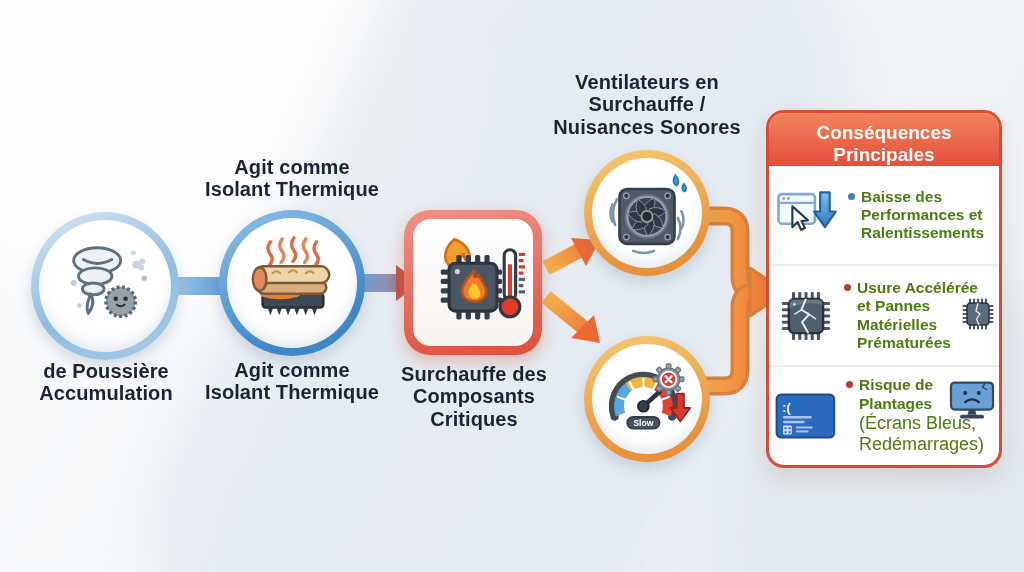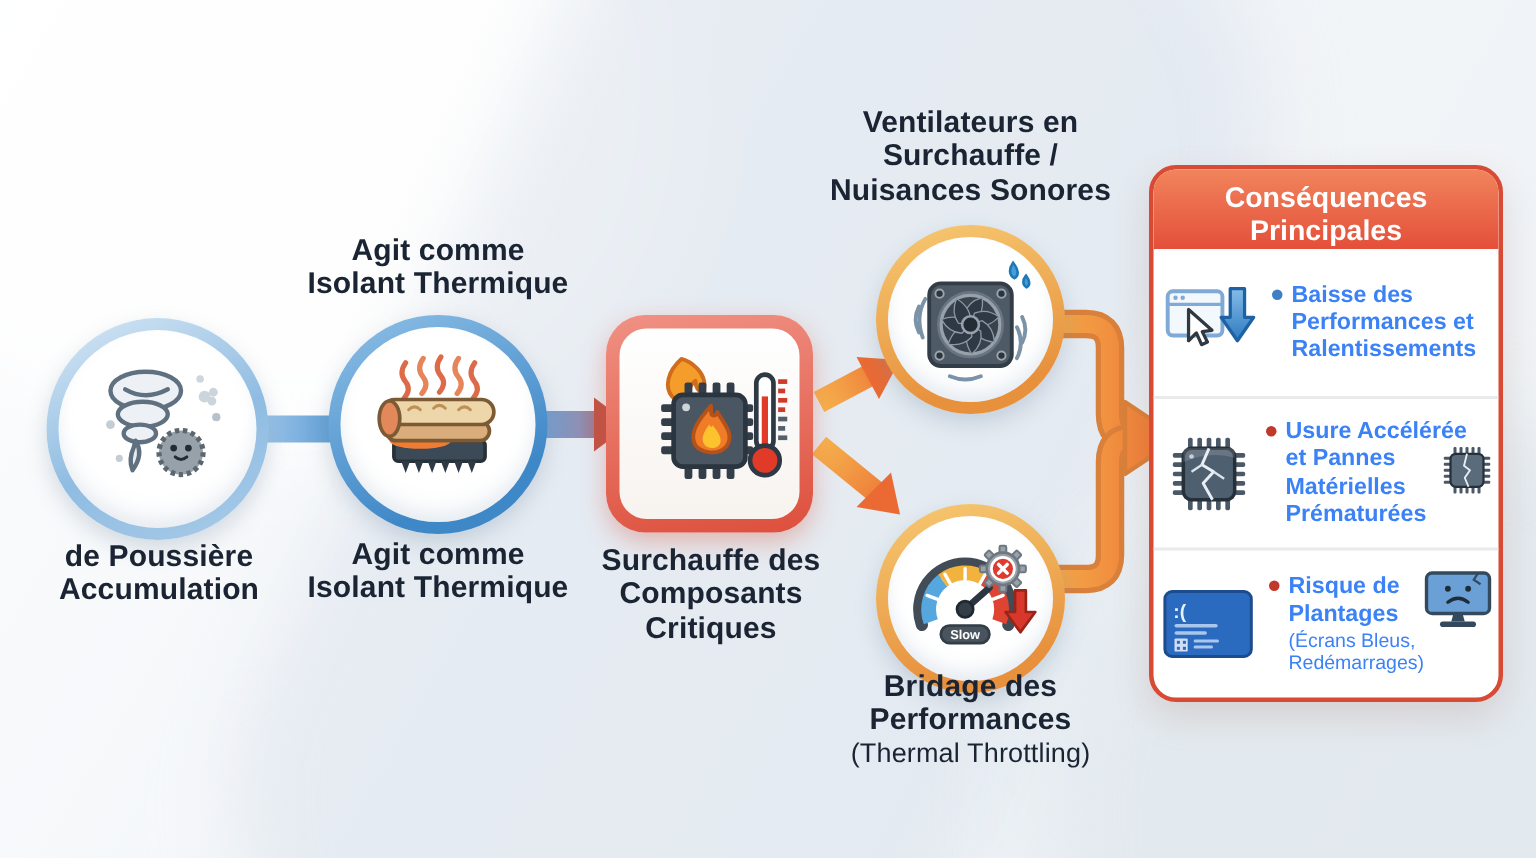--- a/index.html
+++ b/index.html
@@ -33,22 +33,22 @@
   .panel{position:absolute;left:766px;top:110px;width:230px;height:352px;z-index:2;
     background:#fff;border:3px solid #d84a33;border-radius:18px;
     box-shadow:0 10px 24px rgba(150,90,70,.18);overflow:hidden;
     display:flex;flex-direction:column;}
   .panel-header{background:linear-gradient(180deg,#f1845c,#e44f3a);color:#fff;text-align:center;
     font-weight:bold;font-size:19px;line-height:1.16;padding:9px 4px 0;}
   .panel-body{flex:1;display:flex;flex-direction:column;}
   .citem{position:relative;flex:1;display:flex;align-items:center;gap:7px;padding:6px 6px;}
   .citem + .citem{border-top:2px solid #e8eaec;}
   .citem .ic{flex:0 0 62px;display:flex;align-items:center;justify-content:center;}
-  .ctext{position:relative;padding-left:13px;font-weight:bold;color:#3b82f6;font-size:15.5px;line-height:1.18;white-space:nowrap;}
-  .ctext .reg{font-weight:normal;font-size:13px;}
+  .ctext{position:relative;padding-left:13px;font-weight:bold;color:#4d7c0f;font-size:15.5px;line-height:1.18;white-space:nowrap;}
+  .ctext .reg{font-weight:normal;font-size:18px;}
   .dot{position:absolute;left:0;top:5px;width:7px;height:7px;border-radius:50%;}
   .dot-blue{background:#3f7fc4;}
   .dot-red{background:#c0392b;}
   .right-ic{position:absolute;right:3px;top:50%;transform:translateY(-50%);}
   .right-ic.hi{top:38%;}
 </style>
 </head>
 <body>
 
 <div class="canvas">
@@ -279,25 +279,20 @@
   </div>
   <div class="lbl" style="left:383px;top:363px;width:182px;">
     <div>Surchauffe des</div>
     <div>Composants</div>
     <div>Critiques</div>
   </div>
   <div class="lbl" style="left:540px;top:71px;width:214px;">
     <div>Ventilateurs en</div>
     <div>Surchauffe /</div>
     <div>Nuisances Sonores</div>
-  </div>
-  <div class="lbl" style="left:535px;top:447px;width:224px;">
-    <div>Bridage des</div>
-    <div>Performances</div>
-    <div class="reg">(Thermal Throttling)</div>
   </div>
 
   <div class="panel">
     <div class="panel-header">
       <div>Conséquences</div>
       <div>Principales</div>
     </div>
     <div class="panel-body">
 
       <div class="citem">

